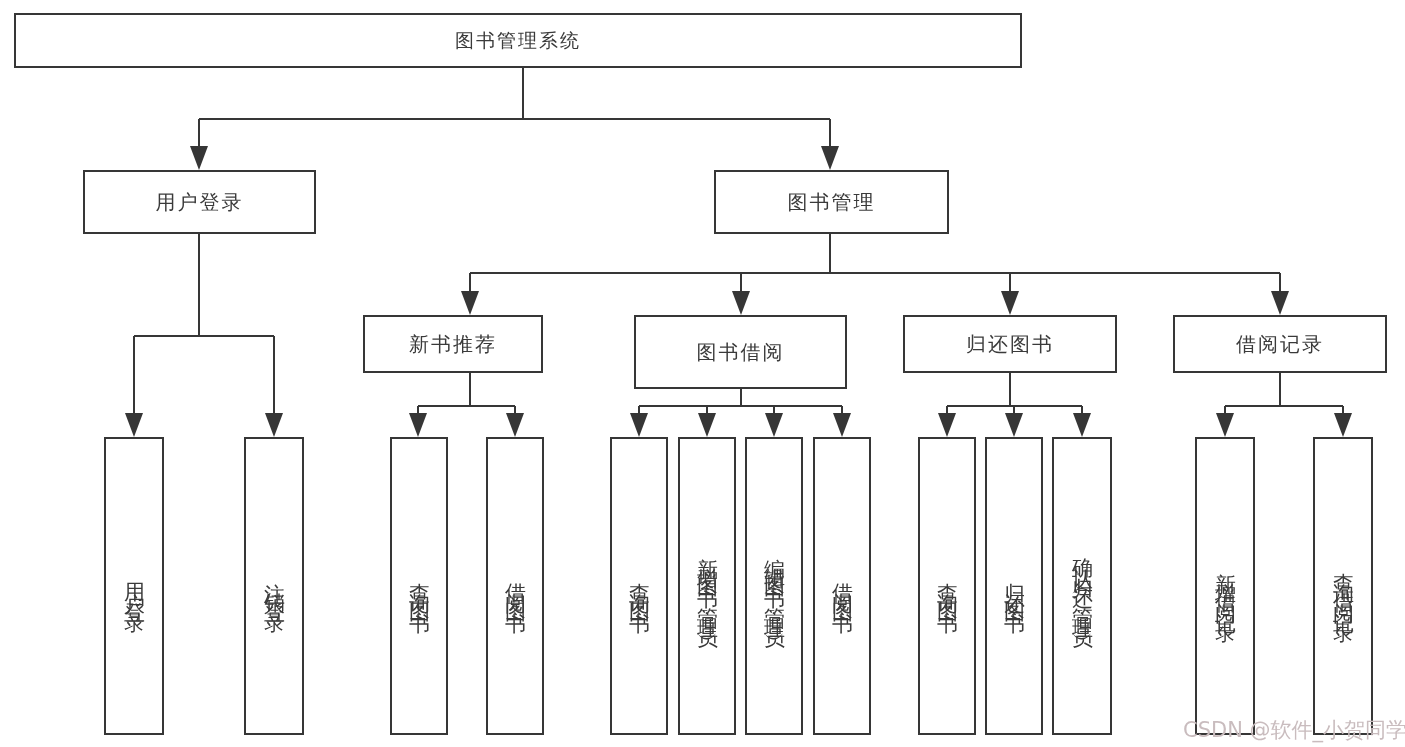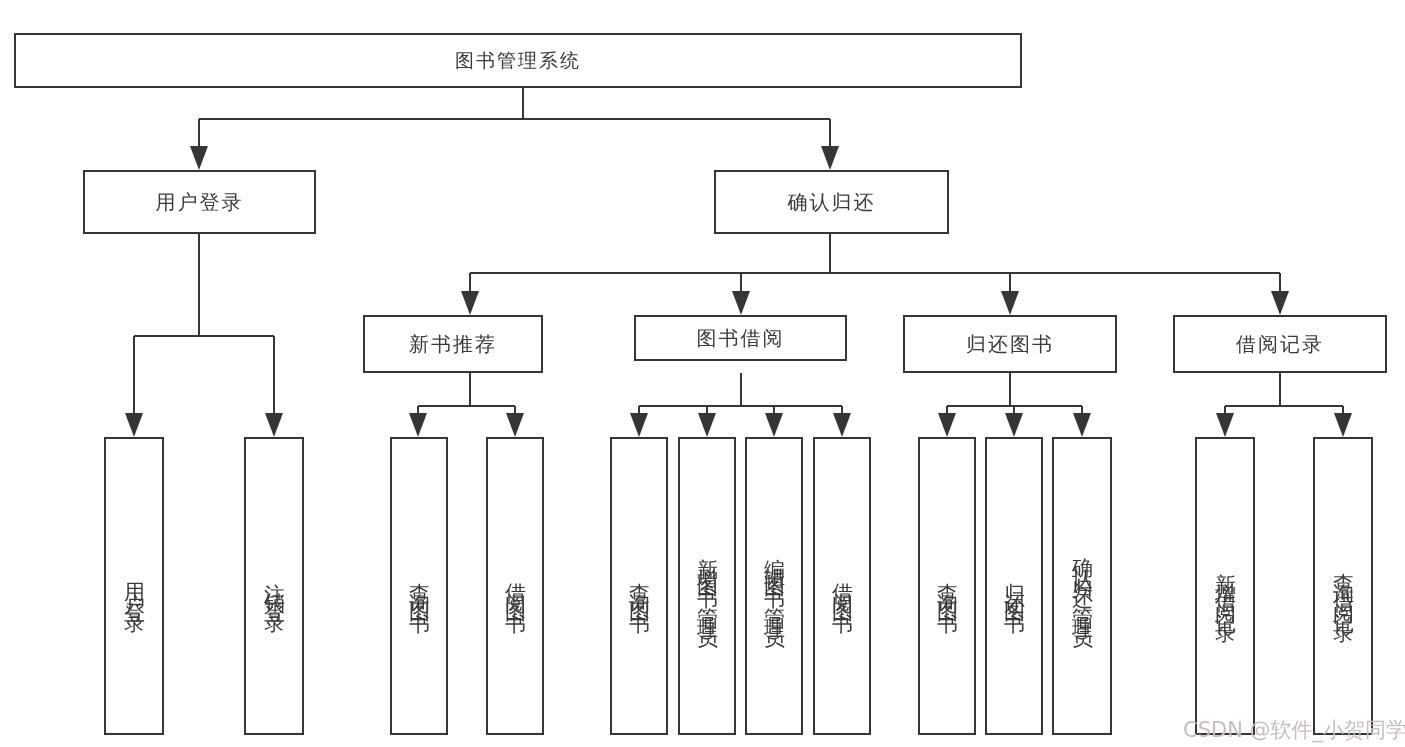--- a/index.html
+++ b/index.html
@@ -87,27 +87,27 @@
       <polygon points="765,413 783,413 774,437"></polygon>
       <polygon points="833,413 851,413 842,437"></polygon>
       <polygon points="938,413 956,413 947,437"></polygon>
       <polygon points="1005,413 1023,413 1014,437"></polygon>
       <polygon points="1073,413 1091,413 1082,437"></polygon>
       <polygon points="1216,413 1234,413 1225,437"></polygon>
       <polygon points="1334,413 1352,413 1343,437"></polygon>
     </g>
   </svg>
 
-  <div class="box root" style="left:14px;top:13px;width:1008px;height:55px;margin-top:20px;">图书管理系统</div>
+  <div class="box root" style="left:14px;top:13px;width:1008px;height:55px;">图书管理系统</div>
 
   <div class="box" style="left:83px;top:170px;width:233px;height:64px;">用户登录</div>
-  <div class="box" style="left:714px;top:170px;width:235px;height:64px;">确认归还</div>
+  <div class="box" style="left:714px;top:170px;width:235px;height:64px;">图书管理</div>
 
   <div class="box" style="left:363px;top:315px;width:180px;height:58px;">新书推荐</div>
-  <div class="box" style="left:634px;top:315px;width:213px;height:46px;">图书借阅</div>
+  <div class="box" style="left:634px;top:315px;width:213px;height:74px;">图书借阅</div>
   <div class="box" style="left:903px;top:315px;width:214px;height:58px;">归还图书</div>
   <div class="box" style="left:1173px;top:315px;width:214px;height:58px;">借阅记录</div>
 
   <div class="box vbox" style="left:104px;top:437px;width:60px;height:298px;">用户登录</div>
   <div class="box vbox" style="left:244px;top:437px;width:60px;height:298px;">注销登录</div>
 
   <div class="box vbox" style="left:390px;top:437px;width:58px;height:298px;">查询图书</div>
   <div class="box vbox" style="left:486px;top:437px;width:58px;height:298px;">借阅图书</div>
 
   <div class="box vbox" style="left:610px;top:437px;width:58px;height:298px;">查询图书</div>

